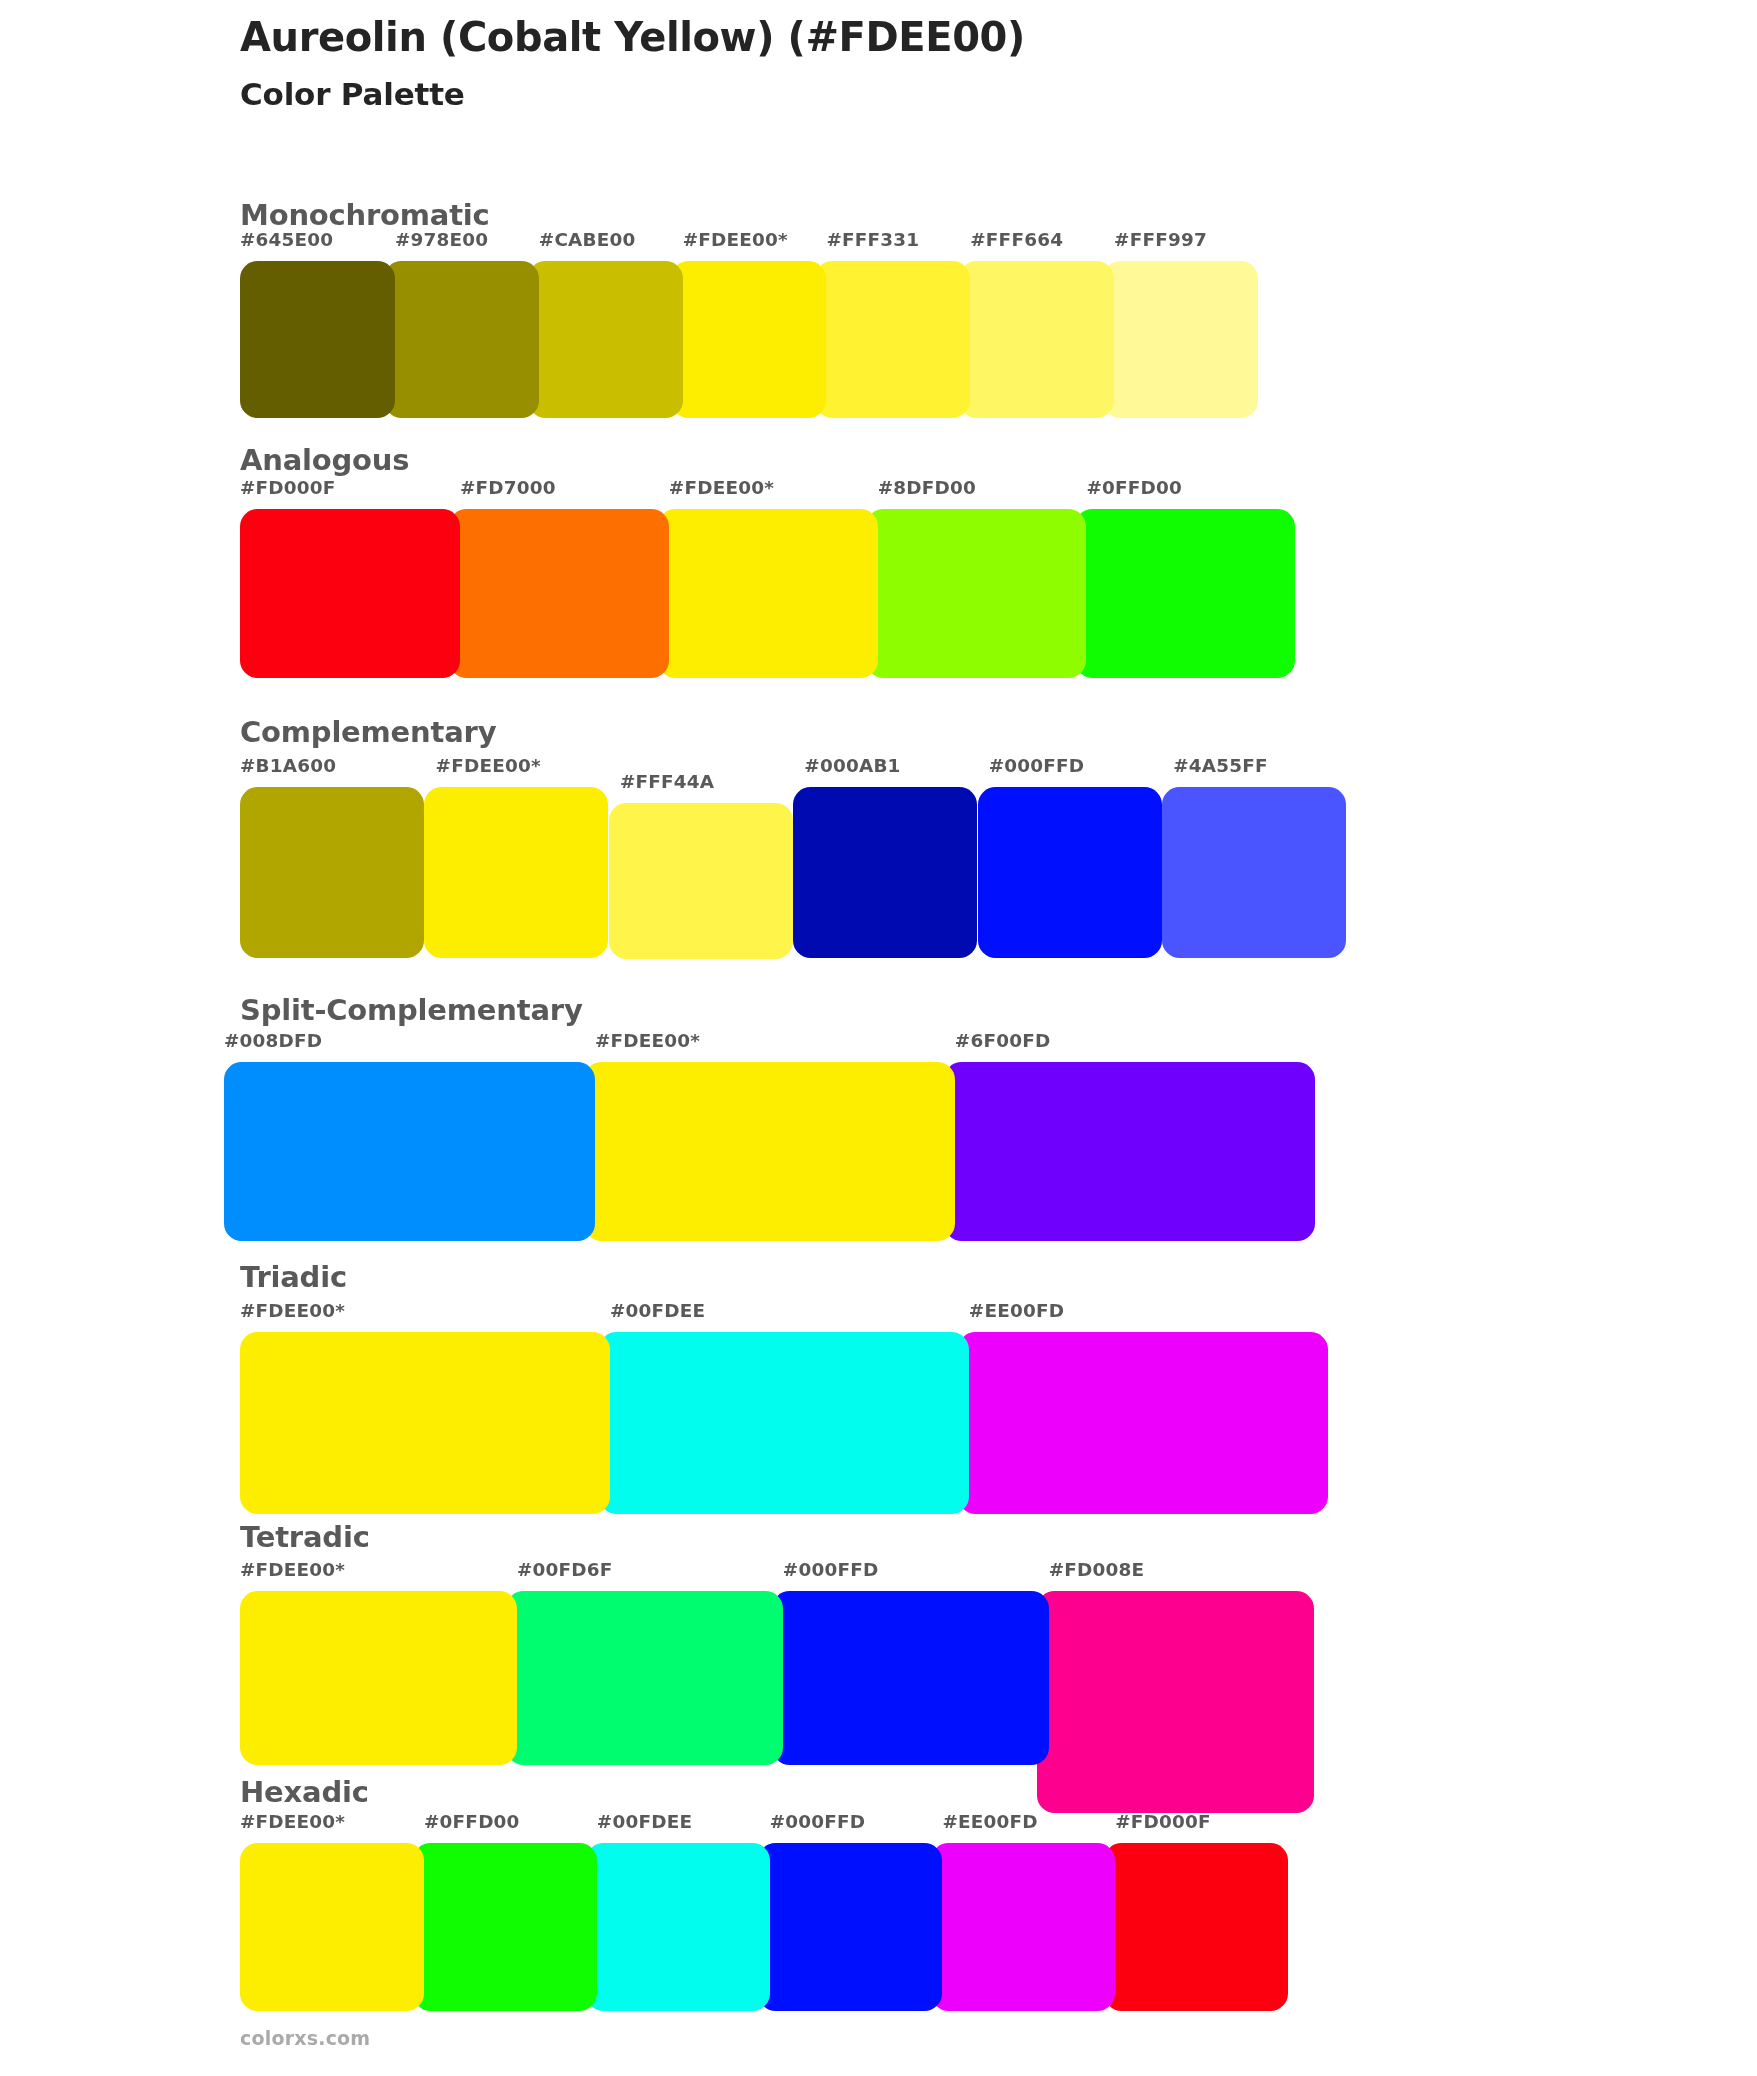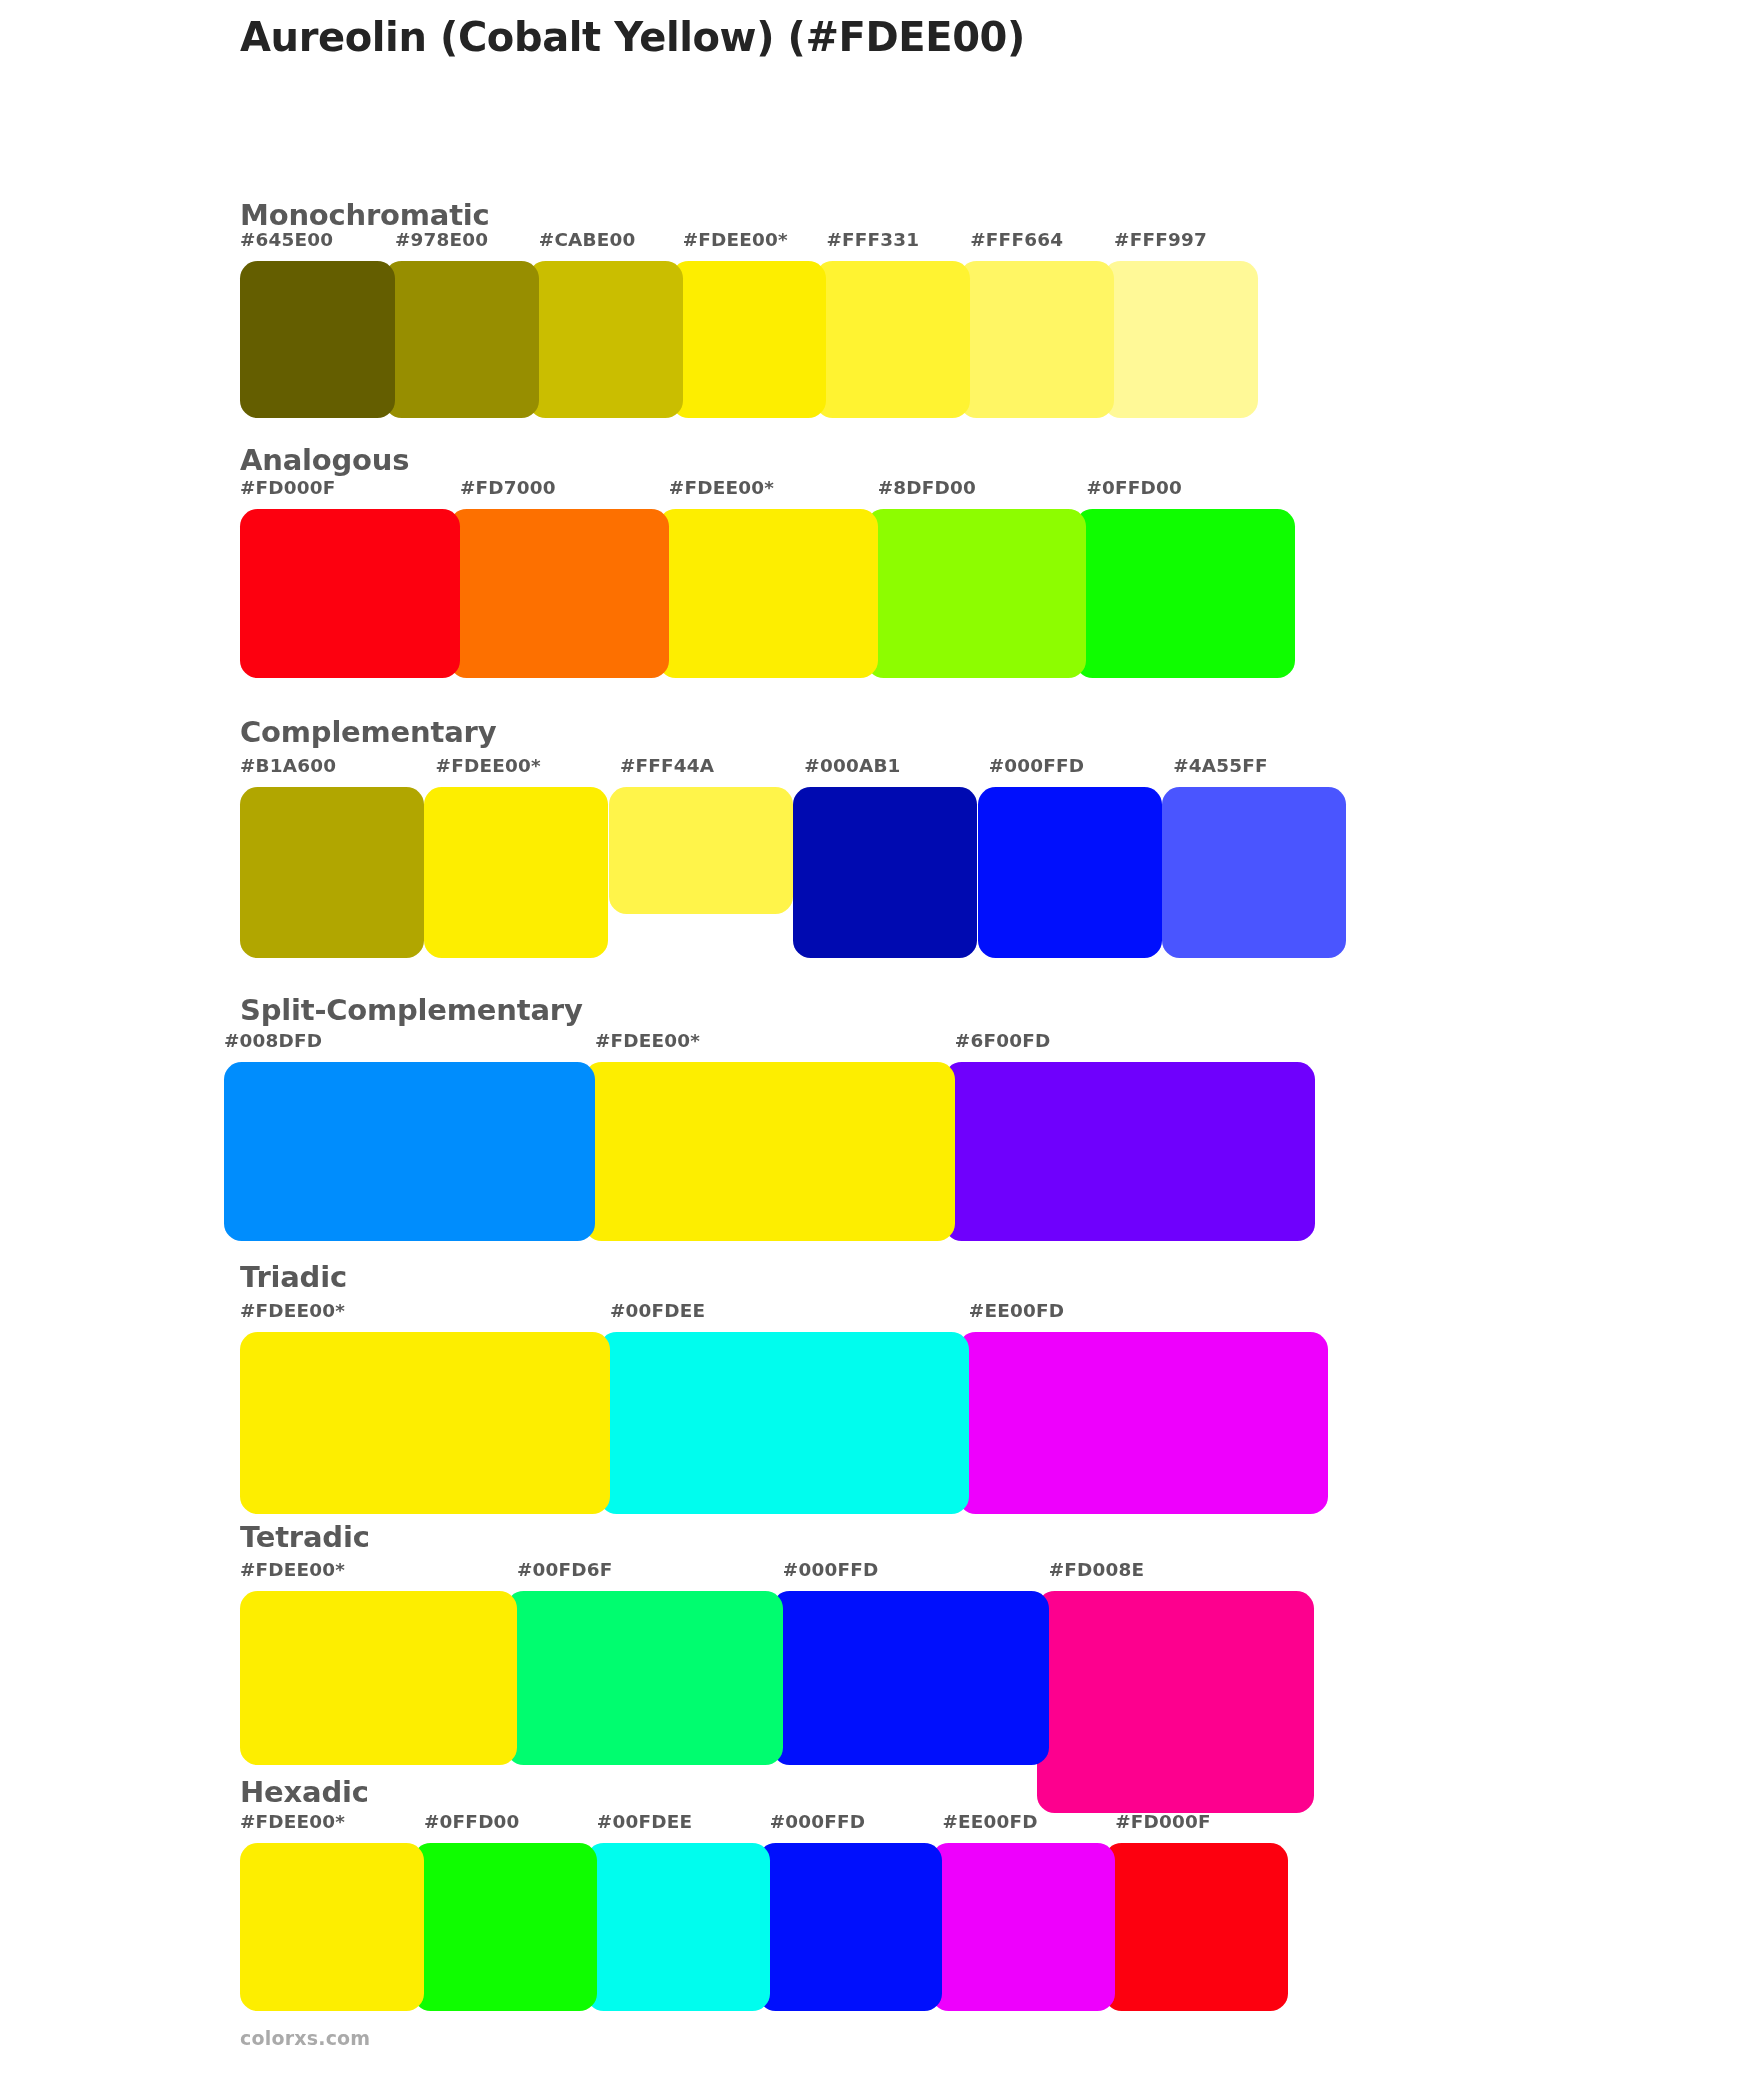--- a/index.html
+++ b/index.html
@@ -103,20 +103,21 @@
     letter-spacing: 0.2px;
   }
 </style>
 </head>
 <body>
 
 <div class="page">
 
   <div class="header">
     <h1 class="title">Aureolin (Cobalt Yellow) (#FDEE00)</h1>
+    <h2 class="subtitle">Color Palette</h2>
   </div>
 
   <div class="sections" id="sections-root">
       <div class="section">
         <div class="section-heading" style="top: 16px; text-align: right;">Monochromatic</div>
         <div class="swatch-row" style="left: 240px; top: 79px; width: 1082px; height: 157px;">
           <div class="swatch" style="width: 155px; height: 157px; margin-left: 0px; z-index: 7; border-radius: 17px;">
             <div class="swatch-label" style="left: 0px;">#645E00</div>
             <div class="swatch-chip" style="background: rgb(100, 94, 0);"></div>
           </div>
@@ -175,21 +176,21 @@
         <div class="section-heading" style="top: 533px;">Complementary</div>
         <div class="swatch-row" style="left: 240px; top: 605px; width: 1106px; height: 171px; justify-content: space-between;">
           <div class="swatch" style="width: 184px; height: 171px; margin-left: 0px; z-index: 6;">
             <div class="swatch-label" style="left: 0px;">#B1A600</div>
             <div class="swatch-chip" style="background: rgb(177, 166, 0);"></div>
           </div>
           <div class="swatch" style="width: 184px; height: 171px; margin-left: -11.2px; z-index: 5;">
             <div class="swatch-label" style="left: 11.2px;">#FDEE00*</div>
             <div class="swatch-chip" style="background: rgb(253, 238, 0);"></div>
           </div>
-          <div class="swatch" style="width: 184px; height: 127px; margin-left: -11.2px; z-index: 4;">
+          <div class="swatch" style="width: 184px; height: 156px; margin-left: -11.2px; z-index: 4; margin-top: 16px;">
             <div class="swatch-label" style="left: 11.2px;">#FFF44A</div>
             <div class="swatch-chip" style="background: rgb(255, 244, 74);"></div>
           </div>
           <div class="swatch" style="width: 184px; height: 171px; margin-left: -11.2px; z-index: 3;">
             <div class="swatch-label" style="left: 11.2px;">#000AB1</div>
             <div class="swatch-chip" style="background: rgb(0, 10, 177);"></div>
           </div>
           <div class="swatch" style="width: 184px; height: 171px; margin-left: -11.2px; z-index: 2;">
             <div class="swatch-label" style="left: 11.2px;">#000FFD</div>
             <div class="swatch-chip" style="background: rgb(0, 15, 253);"></div>

